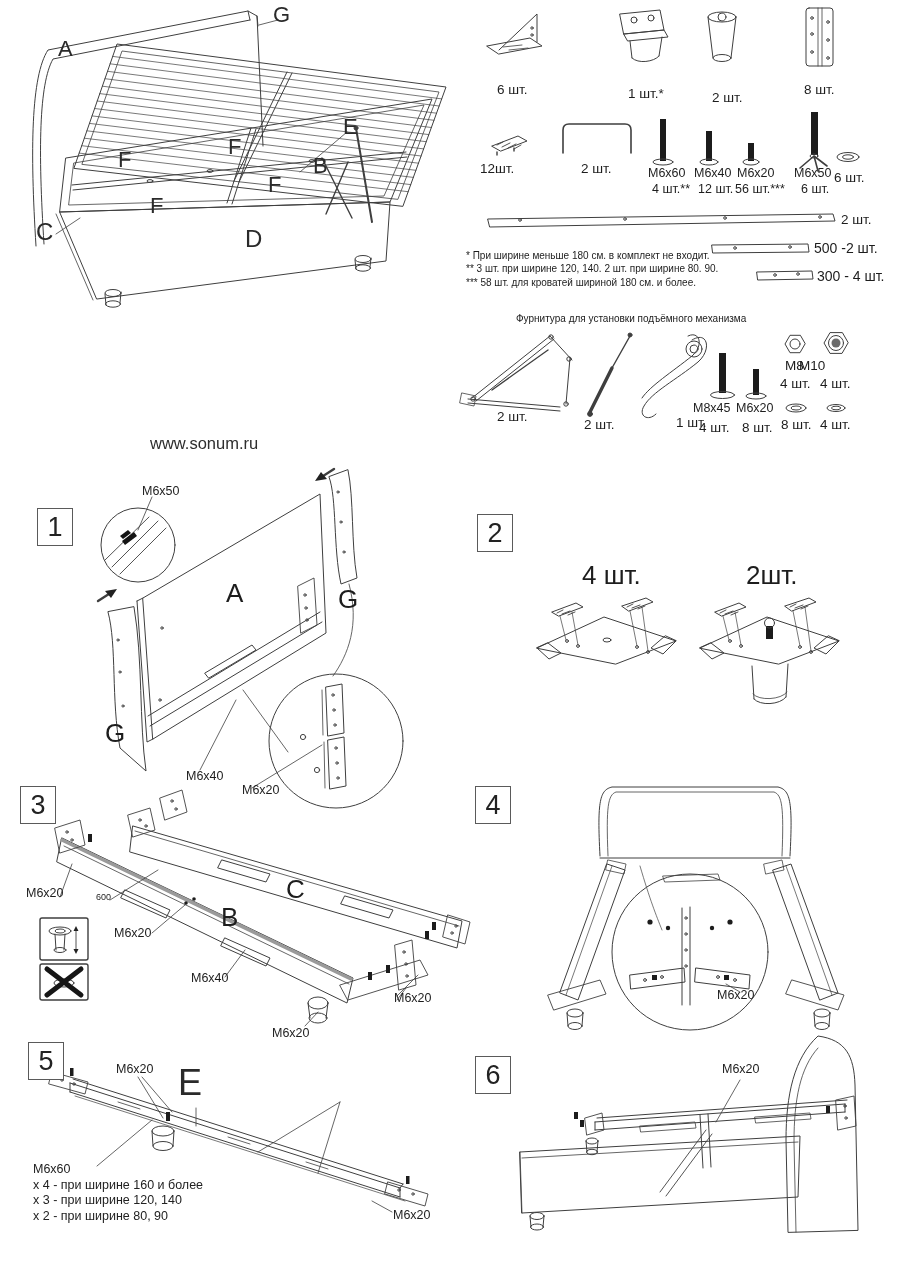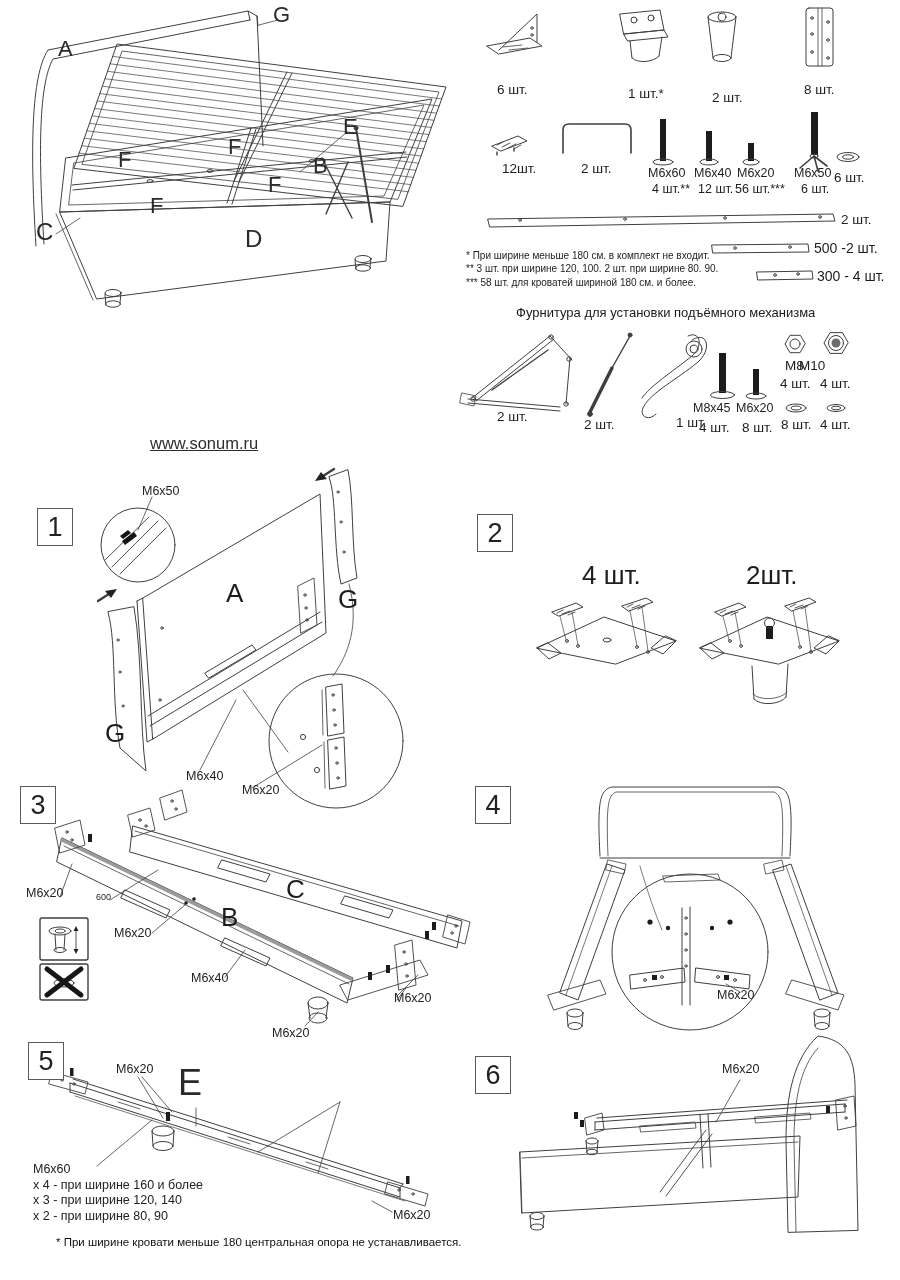--- a/index.html
+++ b/index.html
@@ -9,25 +9,25 @@
   .lbl{position:absolute;white-space:nowrap;color:#1d1d1d;font-size:12.5px;}
   .qty{font-size:13.5px;}
   .small{font-size:10px;}
   .letter{font-size:22px;color:#2a2a2a;}
   .bigletter{font-size:24px;color:#2a2a2a;}
   .huge{font-size:26px;}
   .stepbox{position:absolute;width:34px;height:36px;border:1.6px solid #5a5a5a;background:#fff;
            display:flex;align-items:center;justify-content:center;font-size:27px;color:#222;}
   .title{position:absolute;left:14px;top:323px;width:440px;text-align:center;
          font-size:20.5px;line-height:28px;color:#3b3b3b;}
-  .site{position:absolute;left:150px;top:434px;font-size:16.5px;color:#2e2e2e;text-decoration:underline;}
+  .site{position:absolute;left:150px;top:434px;font-size:16.5px;color:#2e2e2e;}
   .rightblock{position:absolute;text-align:right;line-height:15.5px;font-size:12.5px;}
   .leftblock{position:absolute;text-align:left;line-height:15.5px;font-size:12.5px;}
   .foot{position:absolute;left:56px;top:1236px;font-size:11.5px;color:#111;}
-  .heading{font-size:13px;color:#1a1a1a;}
+  .heading{font-size:10px;color:#1a1a1a;margin-top:8px;}
 </style>
 </head>
 <body>
 
 <div id="page">
 
 <svg width="900" height="1280" viewBox="0 0 900 1280" fill="none" stroke="#3f3f3f" stroke-width="1" stroke-linejoin="round" stroke-linecap="round">
 
   <g>
 
@@ -456,36 +456,36 @@
 <span class="lbl letter" style="left:228px;top:134px">F</span>
 <span class="lbl letter" style="left:150px;top:193px">F</span>
 <span class="lbl letter" style="left:268px;top:172px">F</span>
 <span class="lbl bigletter" style="left:36px;top:218px">C</span>
 <span class="lbl bigletter" style="left:245px;top:225px">D</span>
 
 <span class="lbl qty" style="left:497px;top:82px">6 шт.</span>
 <span class="lbl qty" style="left:628px;top:86px">1 шт.*</span>
 <span class="lbl qty" style="left:712px;top:90px">2 шт.</span>
 <span class="lbl qty" style="left:804px;top:82px">8 шт.</span>
-<span class="lbl qty" style="left:502px;top:161px">12шт.</span>
+<span class="lbl qty" style="left:480px;top:161px">12шт.</span>
 <span class="lbl qty" style="left:581px;top:161px">2 шт.</span>
 <span class="lbl" style="left:648px;top:166px">M6x60</span>
 <span class="lbl" style="left:652px;top:182px">4 шт.**</span>
 <span class="lbl" style="left:694px;top:166px">M6x40</span>
 <span class="lbl" style="left:698px;top:182px">12 шт.</span>
 <span class="lbl" style="left:737px;top:166px">M6x20</span>
 <span class="lbl" style="left:735px;top:182px">56 шт.***</span>
 <span class="lbl" style="left:794px;top:166px">M6x50</span>
 <span class="lbl" style="left:801px;top:182px">6 шт.</span>
 <span class="lbl qty" style="left:834px;top:170px">6 шт.</span>
 <span class="lbl qty" style="left:841px;top:212px">2 шт.</span>
 <span class="lbl" style="left:814px;top:240px;font-size:14px">500 -2 шт.</span>
 <span class="lbl" style="left:817px;top:268px;font-size:14px">300 - 4 шт.</span>
 <span class="lbl small" style="left:466px;top:250px">* При ширине меньше 180 см. в комплект не входит.</span>
-<span class="lbl small" style="left:466px;top:263px">** 3 шт. при ширине 120, 100. 2 шт. при ширине 80. 90.</span>
+<span class="lbl small" style="left:466px;top:263px">** 3 шт. при ширине 120, 140. 2 шт. при ширине 80. 90.</span>
 <span class="lbl small" style="left:466px;top:277px">*** 58 шт. для кроватей шириной 180 см. и более.</span>
 
 <span class="lbl heading" style="left:516px;top:305px">Фурнитура для установки подъёмного механизма</span>
 <span class="lbl qty" style="left:497px;top:409px">2 шт.</span>
 <span class="lbl qty" style="left:584px;top:417px">2 шт.</span>
 <span class="lbl qty" style="left:676px;top:415px">1 шт.</span>
 <span class="lbl" style="left:693px;top:401px">M8x45</span>
 <span class="lbl qty" style="left:699px;top:420px">4 шт.</span>
 <span class="lbl" style="left:736px;top:401px">M6x20</span>
 <span class="lbl qty" style="left:742px;top:420px">8 шт.</span>
@@ -529,15 +529,14 @@
 <div class="leftblock" style="left:33px;top:1162px">
   <div>M6x60</div>
   <div>x 4 - при ширине 160 и более</div>
   <div>x 3 - при ширине 120, 140</div>
   <div>x 2 - при ширине 80, 90</div>
 </div>
 <span class="lbl" style="left:393px;top:1208px">M6x20</span>
 
 <span class="lbl" style="left:722px;top:1062px">M6x20</span>
 
-<div class="foot">* При ширине кровати меньше 180 центральная опора не устанавливается.</div>
 
 </div>
 
 </body></html>

